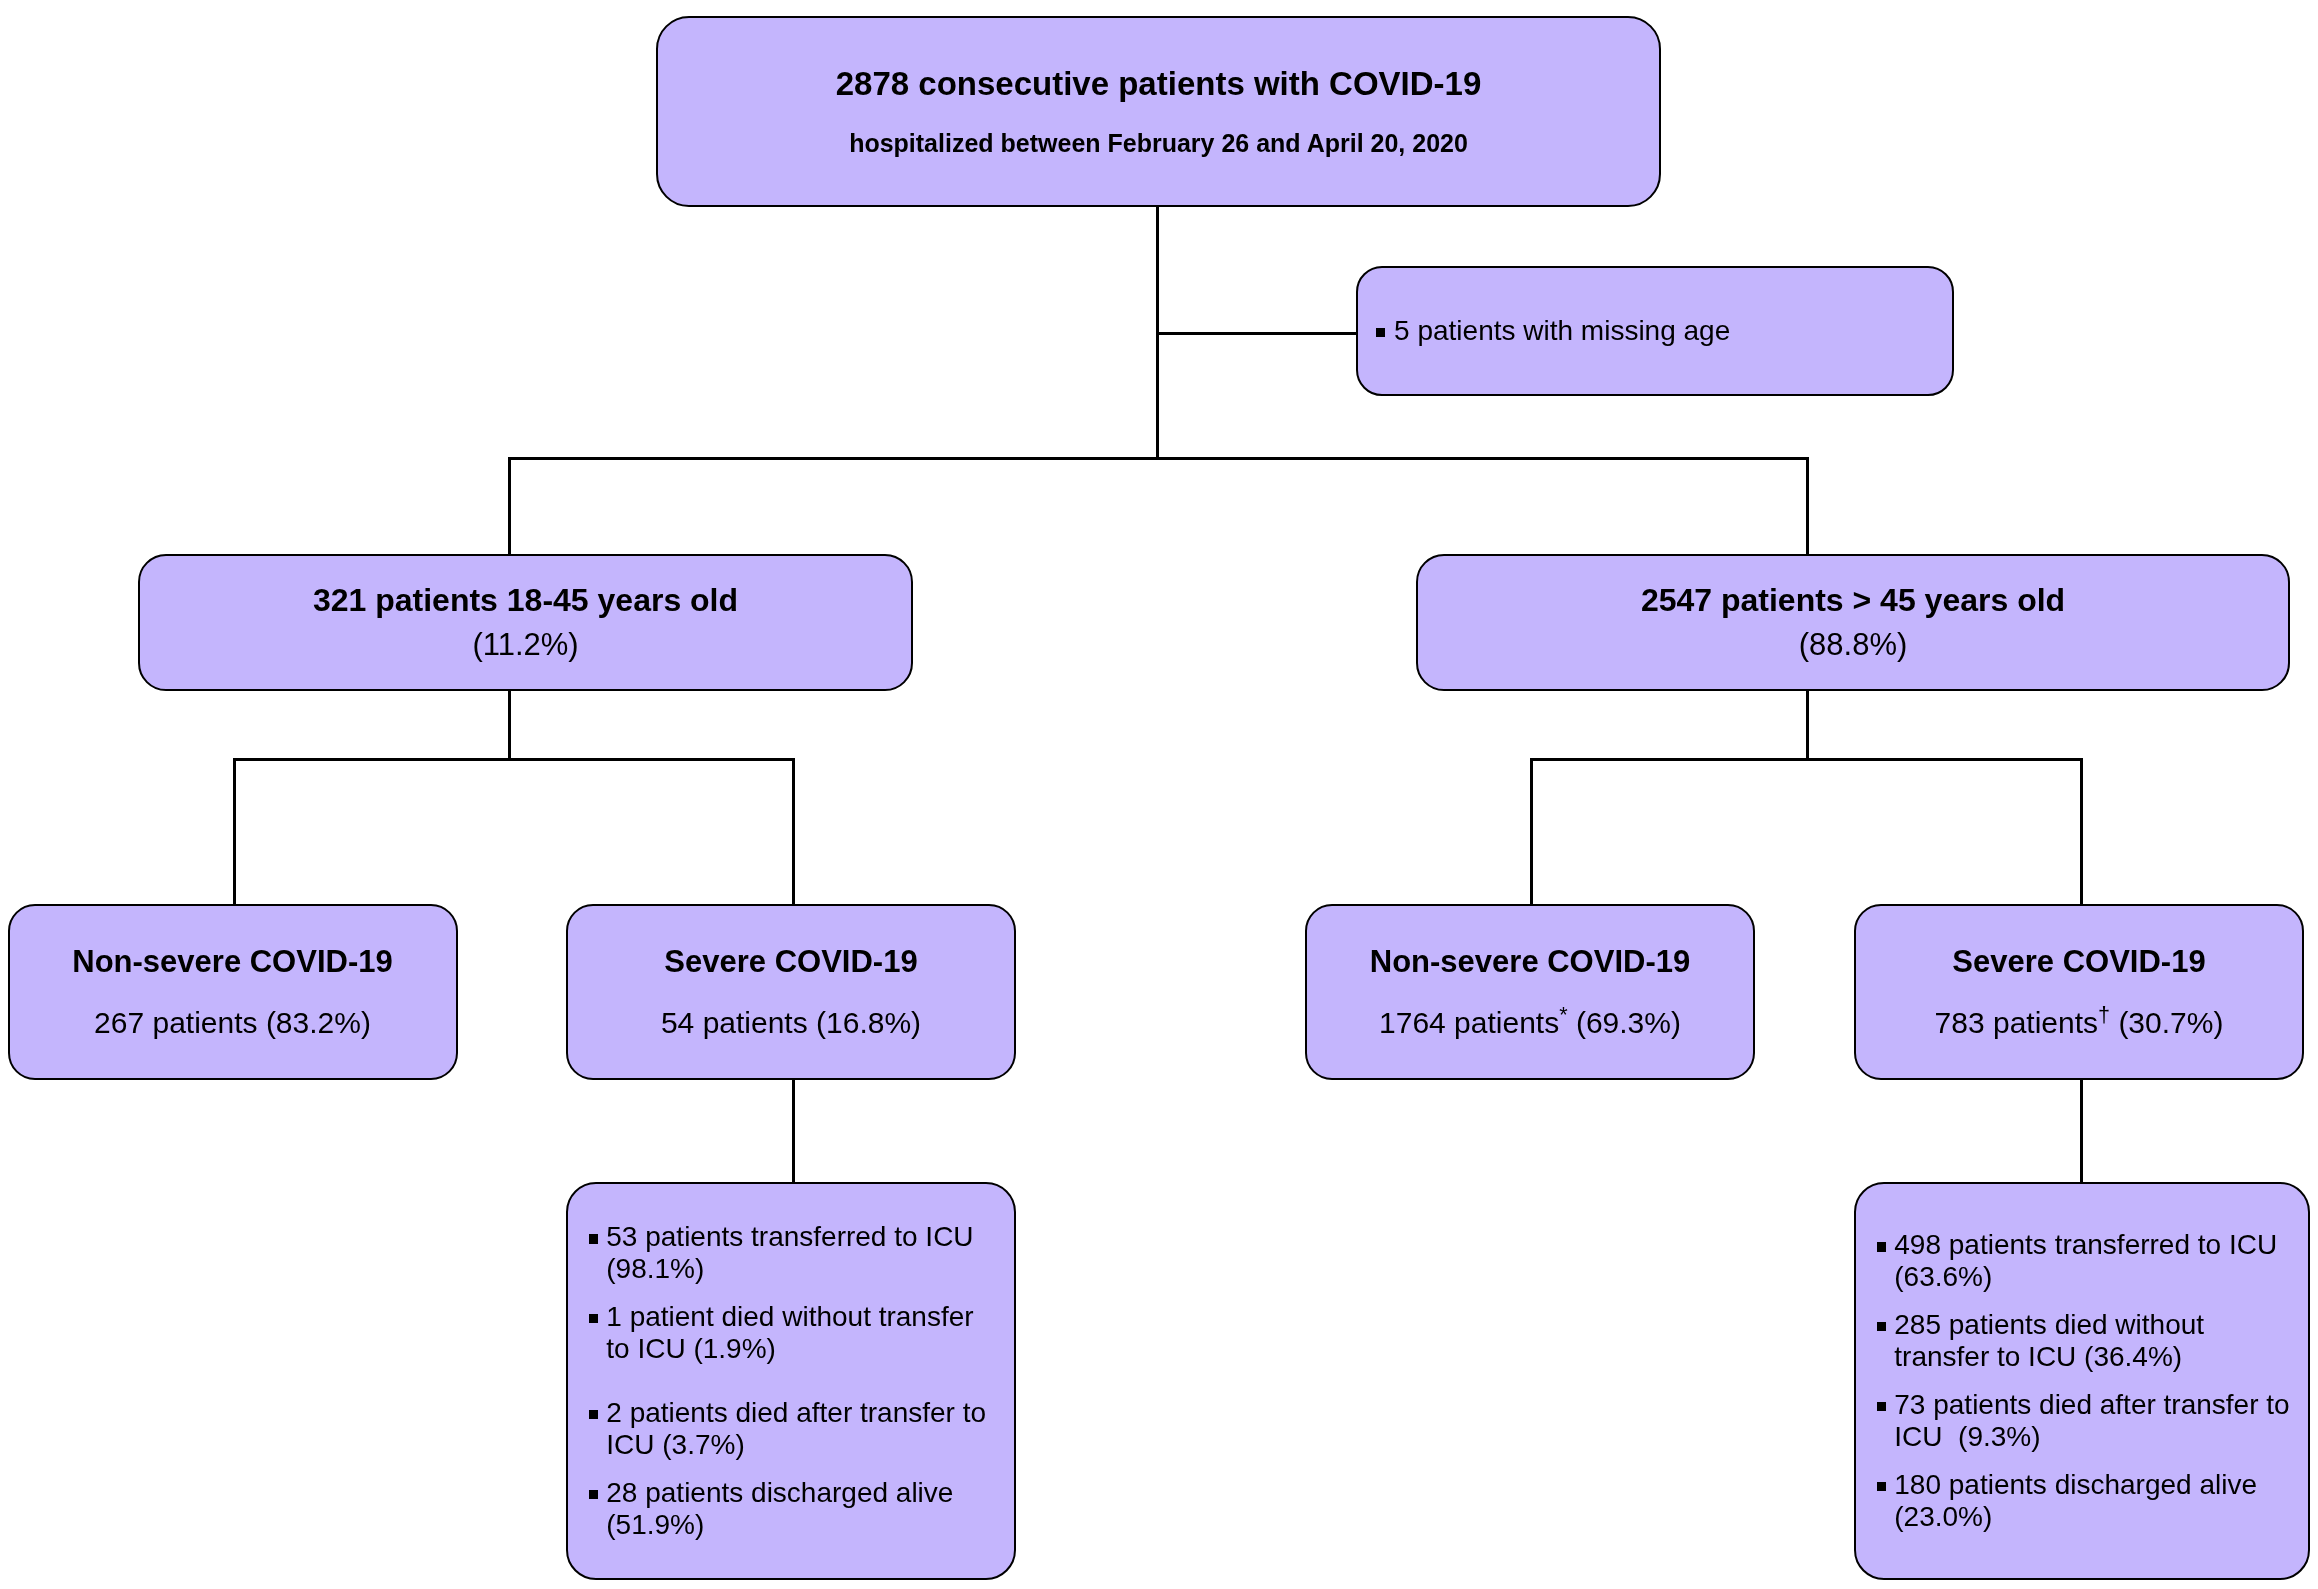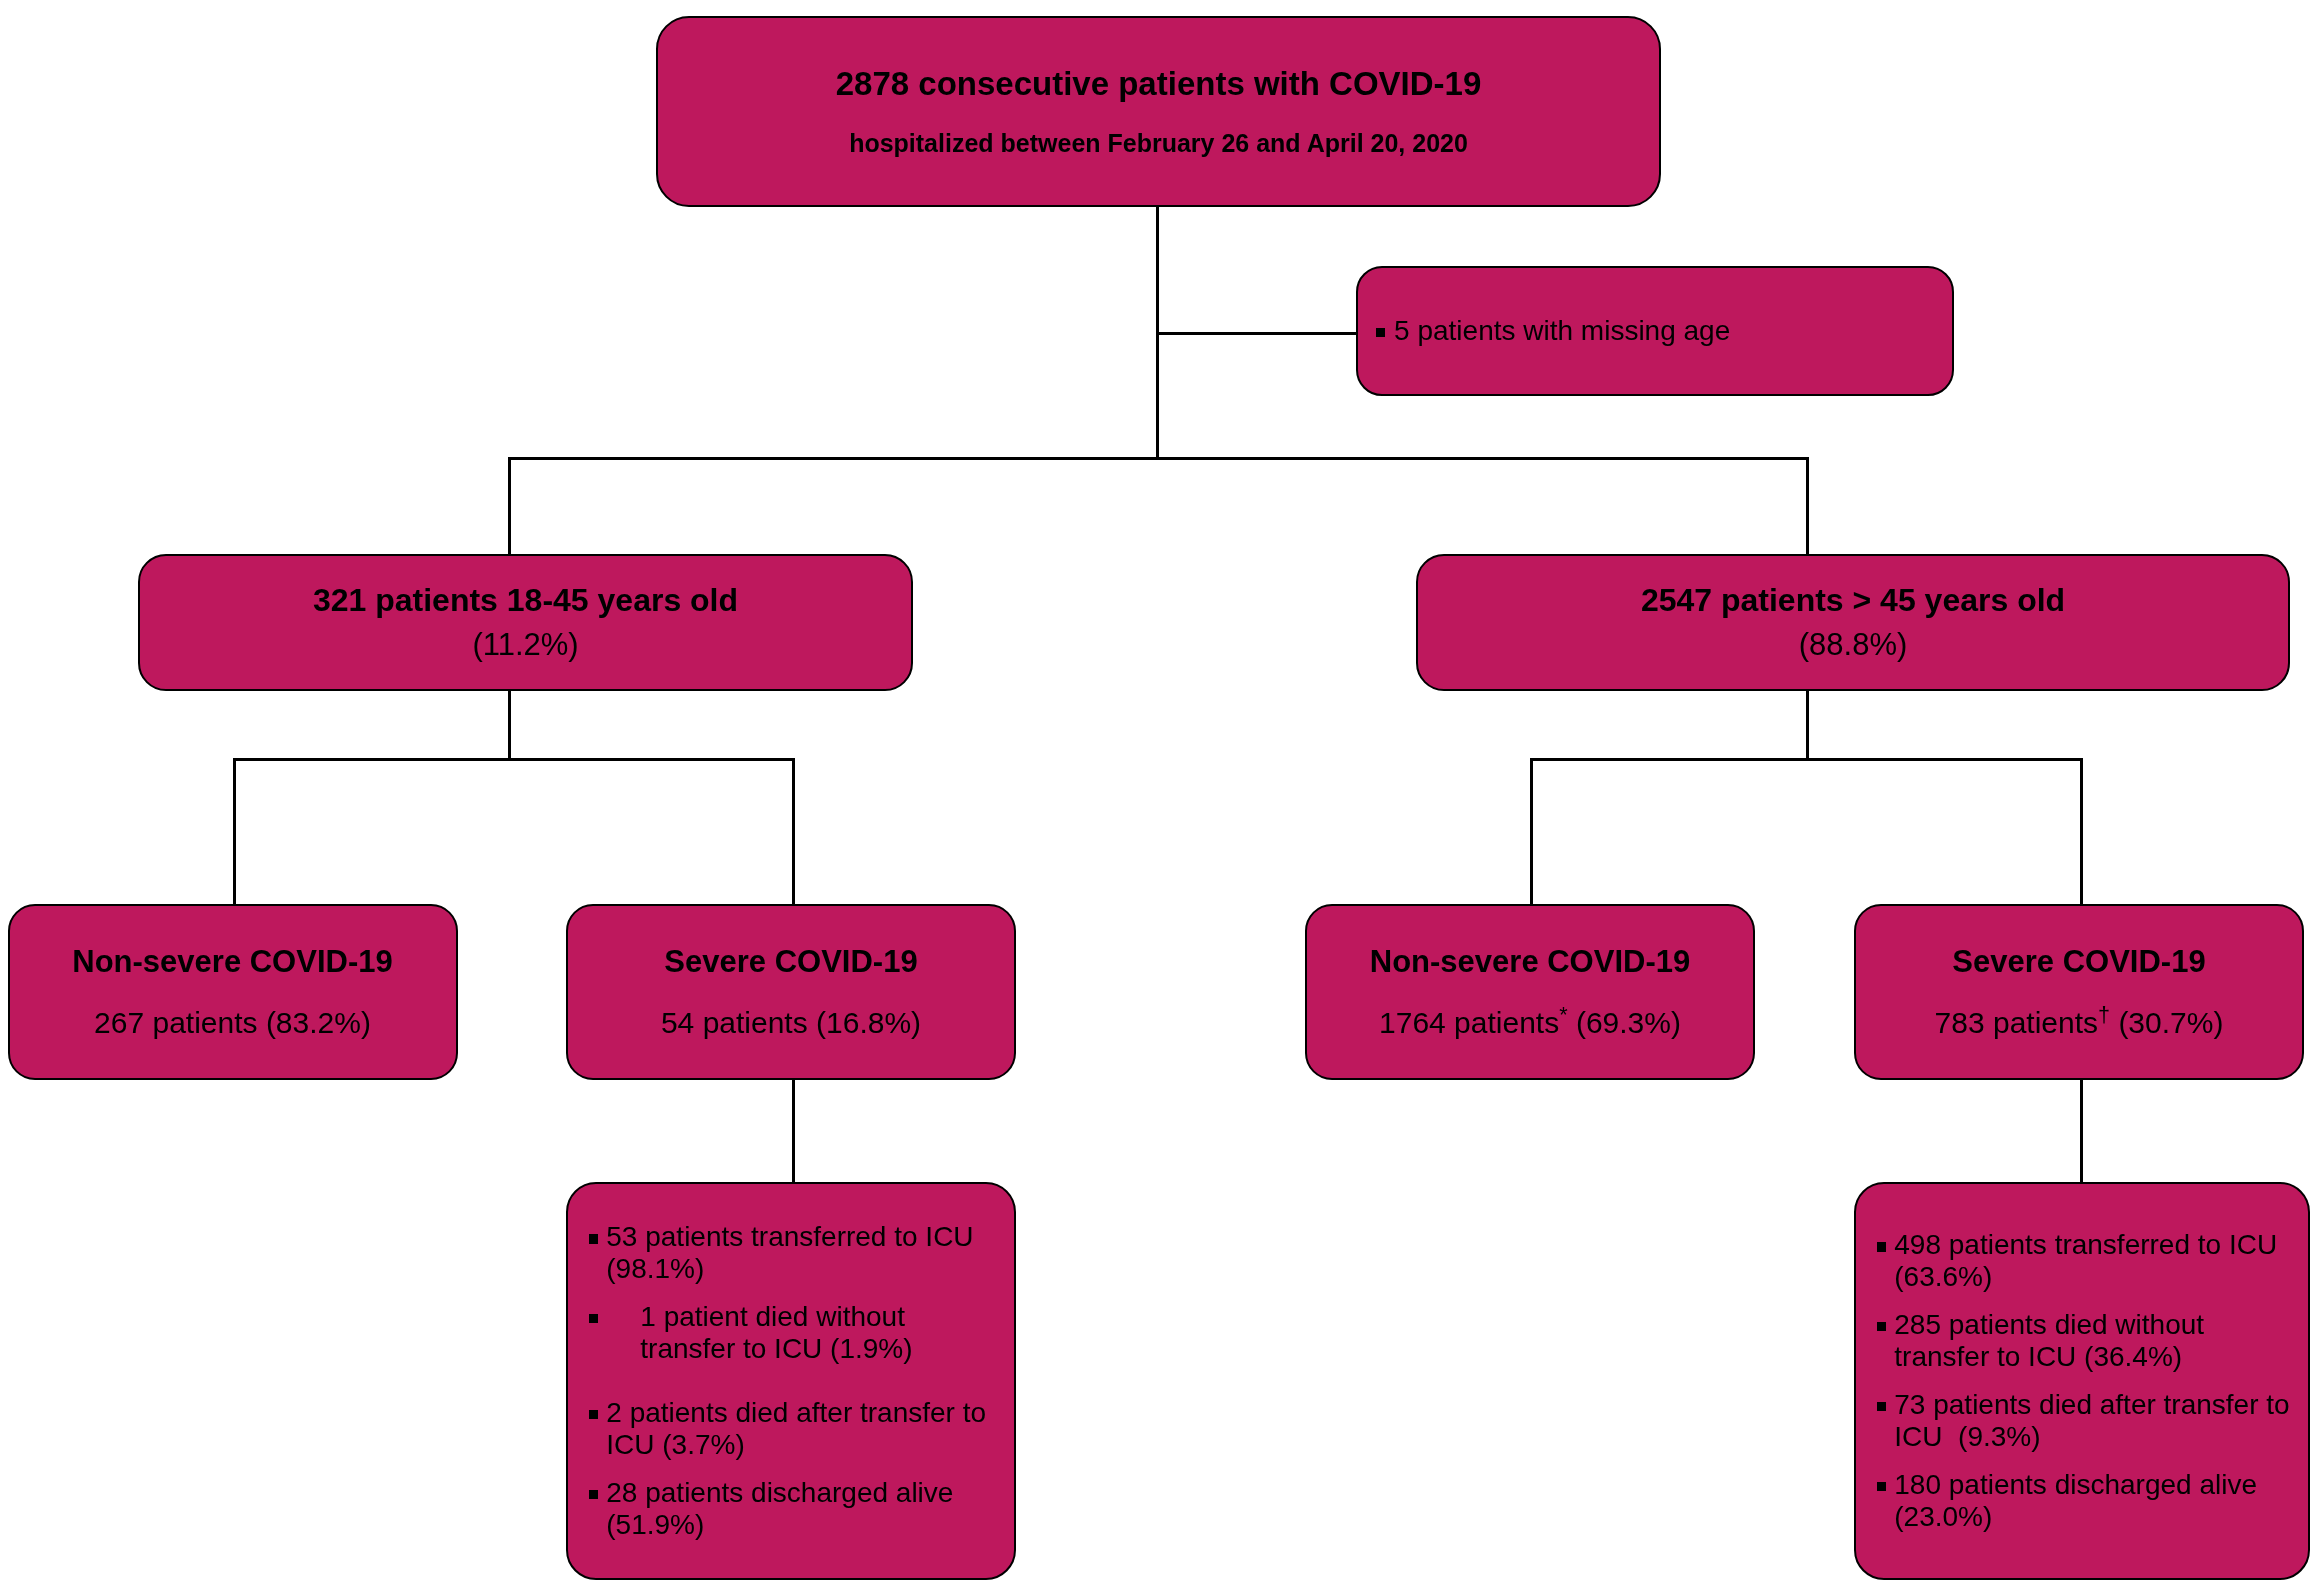--- a/index.html
+++ b/index.html
@@ -14,21 +14,21 @@
     background: #ffffff;
     font-family: "Liberation Sans", sans-serif;
     color: #000000;
     overflow: hidden;
   }
   .node {
     position: absolute;
     box-sizing: border-box;
     border: 2.7px solid #000000;
     border-radius: 32px;
-    background: #be185d;
+    background: #c4b5fd;
     display: flex;
     flex-direction: column;
     align-items: center;
     justify-content: center;
     text-align: center;
   }
   .node.bullets {
     align-items: stretch;
     justify-content: center;
     text-align: left;
@@ -149,21 +149,21 @@
     <div class="line-plain" style="font-size:30px;"><span>783 patients</span><sup class="mark">†</sup><span> (30.7%)</span></div>
   </div>
 
   <div class="node bullets" style="left:566px; top:1182px; width:450px; height:398px; border-radius:30px; padding:0 16px 0 20.5px;">
     <div class="bullet-row" style="font-size:28px; line-height:1.14; margin-bottom:16px;">
       <span class="bullet-mark" style="margin-top:13px;">
         <span style="display:block;width:9.2px;height:9.2px;background:#000;"></span>
       </span>
       <span class="bullet-text">53 patients transferred to ICU (98.1%)</span>
     </div>
-    <div class="bullet-row" style="font-size:28px; line-height:1.14; margin-bottom:32px;gap:34px;">
+    <div class="bullet-row" style="font-size:28px; line-height:1.14; margin-bottom:32px;">
       <span class="bullet-mark" style="margin-top:13px;">
         <span style="display:block;width:9.2px;height:9.2px;background:#000;"></span>
       </span>
       <span class="bullet-text">1 patient died without transfer to ICU (1.9%)</span>
     </div>
     <div class="bullet-row" style="font-size:28px; line-height:1.14; margin-bottom:16px;">
       <span class="bullet-mark" style="margin-top:13px;">
         <span style="display:block;width:9.2px;height:9.2px;background:#000;"></span>
       </span>
       <span class="bullet-text">2 patients died after transfer to ICU (3.7%)</span>

